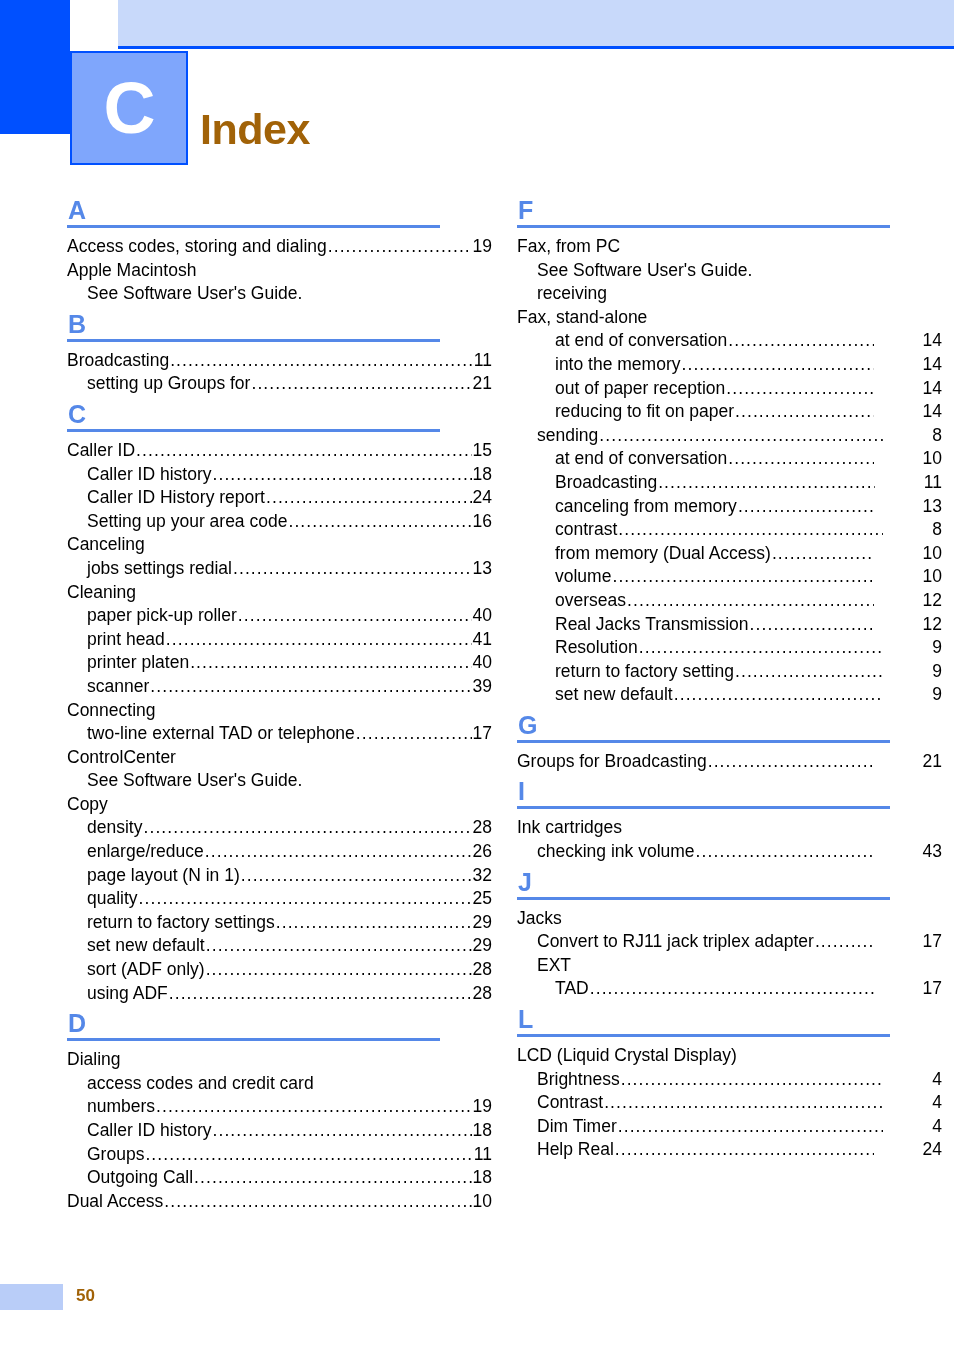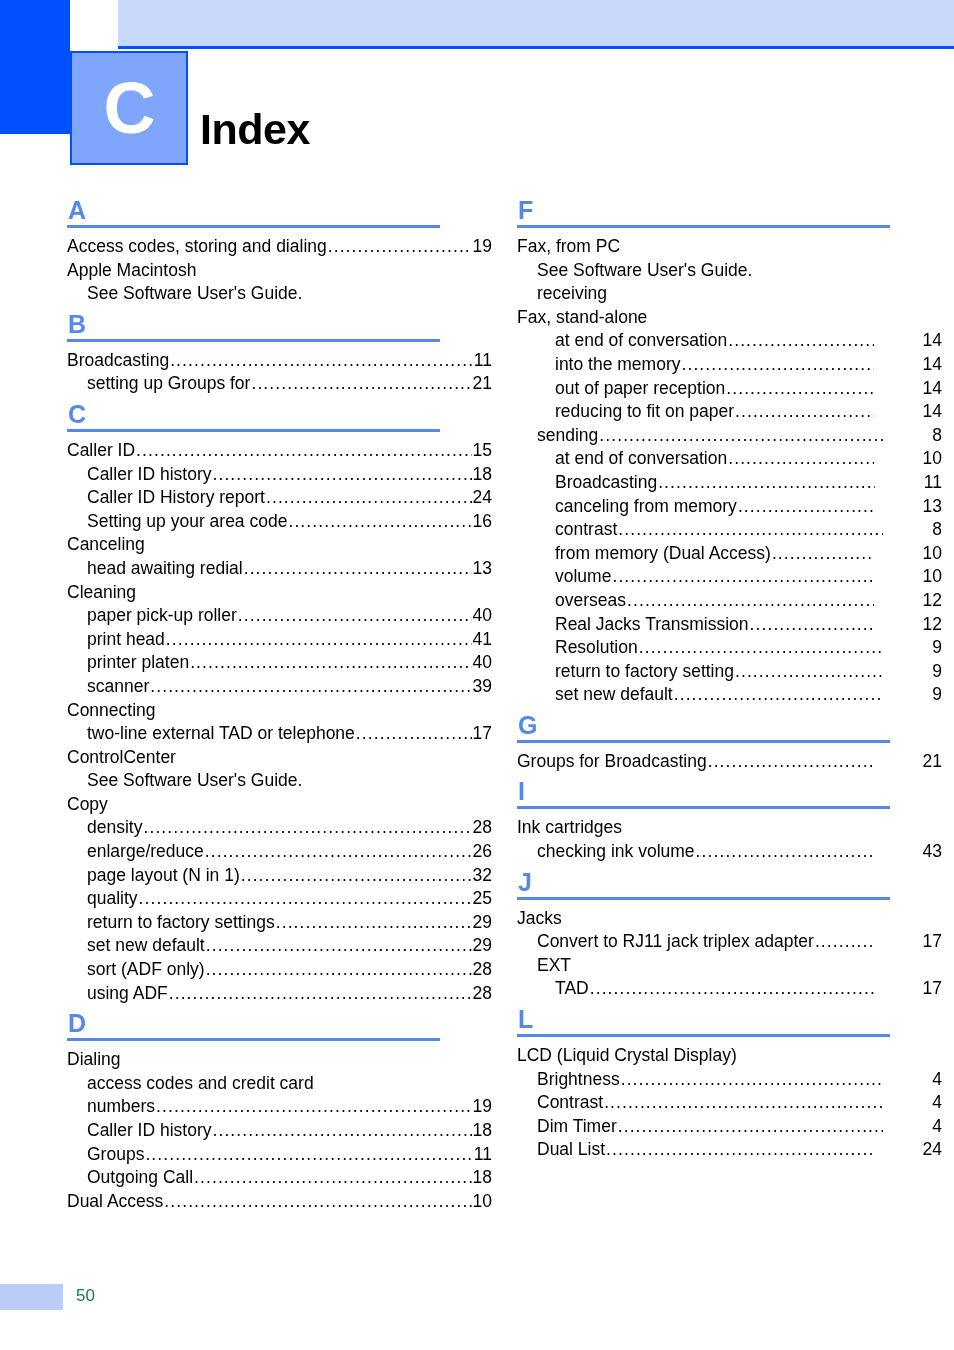--- a/index.html
+++ b/index.html
@@ -58,21 +58,21 @@
     text-align: center;
     display: block;
     letter-spacing: -1px;
   }
   #page-title {
     position: absolute;
     left: 200px;
     top: 76px;
     font-size: 43px;
     font-weight: bold;
-    color: #000000;
+    color: #a16207;
     letter-spacing: -0.5px;
   }
 
   
   #index-body {
     position: absolute;
     left: 0;
     top: 196px;
     width: 954px;
     display: flex;
@@ -134,22 +134,22 @@
     top: 1284px;
     width: 63px;
     height: 26px;
     background: #b9cdf8;
   }
   #footer-page-number {
     position: absolute;
     left: 76px;
     top: 1286px;
     font-size: 17px;
-    font-weight: normal;
-    color: #15803d;
+    font-weight: bold;
+    color: #a16207;
     text-align: center;
   }
 </style>
 </head>
 <body>
 
 <div id="header-block-dark"></div>
 <div id="header-band-light"></div>
 <div id="header-rule"></div>
 
@@ -210,21 +210,21 @@
         </div>
         <div class="entry lvl1">
           <span class="label">Setting up your area code</span>
           <span class="leader"> ............................................................................................................................................................................................................................................................................................................</span>
           <span class="page">16</span>
         </div>
         <div class="entry lvl0 noleader">
           <span class="label">Canceling</span>
         </div>
         <div class="entry lvl1">
-          <span class="label">head awaiting redial</span>
+          <span class="label">jobs settings redial</span>
           <span class="leader"> ............................................................................................................................................................................................................................................................................................................</span>
           <span class="page">13</span>
         </div>
         <div class="entry lvl0 noleader">
           <span class="label">Cleaning</span>
         </div>
         <div class="entry lvl1">
           <span class="label">paper pick-up roller</span>
           <span class="leader"> ............................................................................................................................................................................................................................................................................................................</span>
           <span class="page">40</span>
@@ -491,21 +491,21 @@
           <span class="label">Contrast</span>
           <span class="leader"> ............................................................................................................................................................................................................................................................................................................</span>
           <span class="page">4</span>
         </div>
         <div class="entry lvl1">
           <span class="label">Dim Timer</span>
           <span class="leader"> ............................................................................................................................................................................................................................................................................................................</span>
           <span class="page">4</span>
         </div>
         <div class="entry lvl1">
-          <span class="label">Dual List</span>
+          <span class="label">Help Real</span>
           <span class="leader"> ............................................................................................................................................................................................................................................................................................................</span>
           <span class="page">24</span>
         </div>
       </div>
     </div>
 </div>
 
 <div id="footer-bar"></div>
 <div id="footer-page-number">50</div>
 

